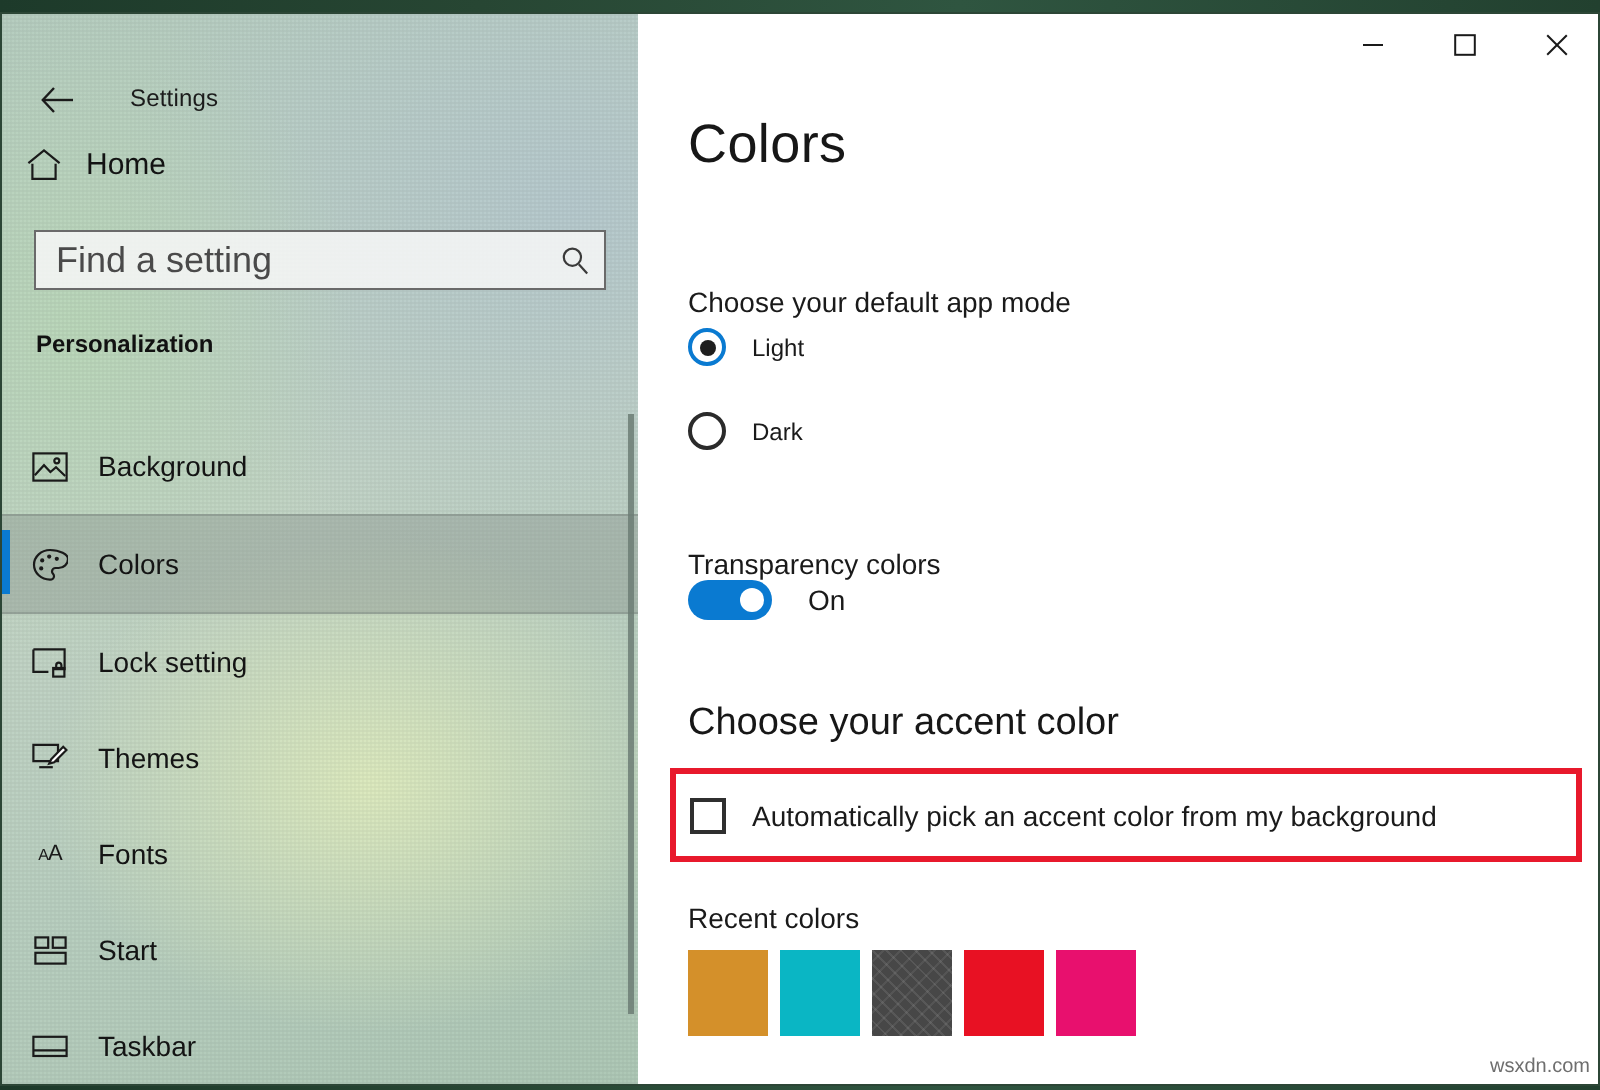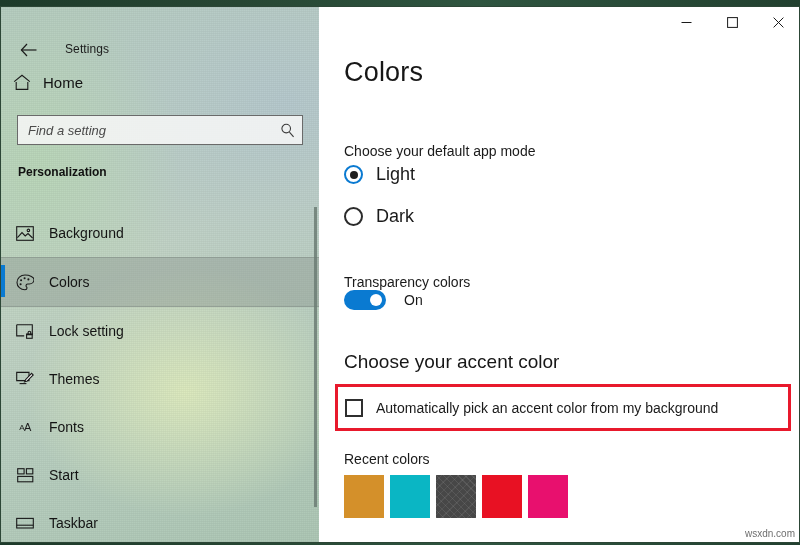--- a/index.html
+++ b/index.html
@@ -107,24 +107,23 @@
     background: rgba(247,247,247,0.86);
     border: 1px solid #6a6a6a;
     box-sizing: border-box;
     display: flex; align-items: center;
     cursor: text;
   }
   #search-input {
     flex: 1;
     border: none; outline: none; background: transparent;
     font-family: "Liberation Sans", sans-serif;
-    font-size: 13px;
+    font-size: 18px;
     color: #3a3a3a;
     padding: 0 6px 0 10px;
-    font-style: italic;
   }
   #search-input::placeholder { color: #4a4a4a; opacity: 1; }
   #search-icon { width: 30px; display: flex; align-items: center; justify-content: center; }
 
   
   #sidebar-section {
     position: absolute;
     left: 17px; top: 158px;
     font-size: 12px;
     font-weight: bold;
@@ -240,21 +239,21 @@
   .radio-mark.on  { border: 2px solid #0a7ad1; }
   .radio-mark.off { border: 2px solid #2b2b2b; }
   .radio-mark.on::after {
     content: "";
     width: 8px; height: 8px;
     border-radius: 50%;
     background: #1f1f1f;
   }
   .radio-row .lbl {
     margin-left: 13px;
-    font-size: 18px;
+    font-size: 12px;
     color: #1a1a1a;
   }
 
   
   #toggle-row {
     position: absolute;
     left: 25px; top: 283px;
     display: flex; align-items: center;
     cursor: pointer;
   }

